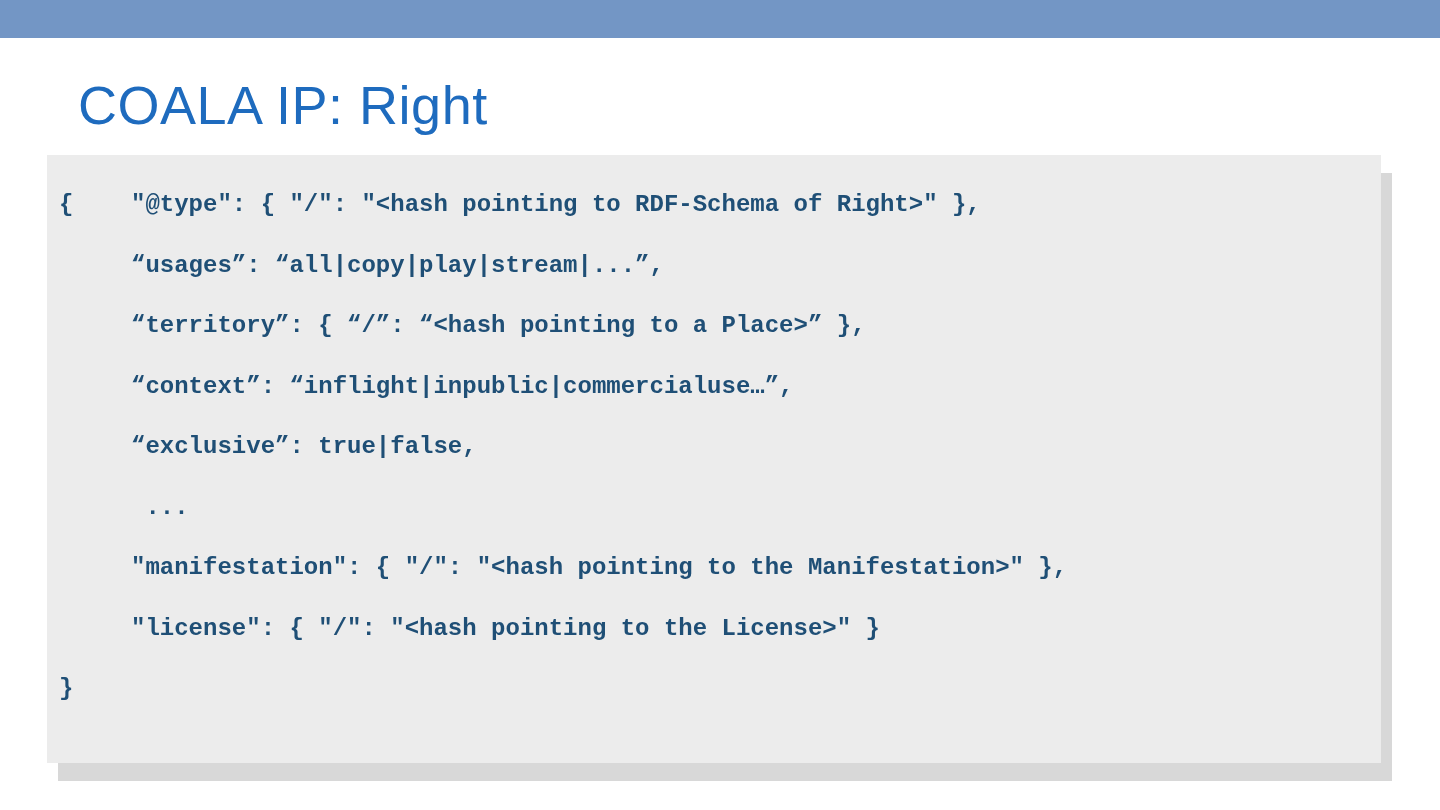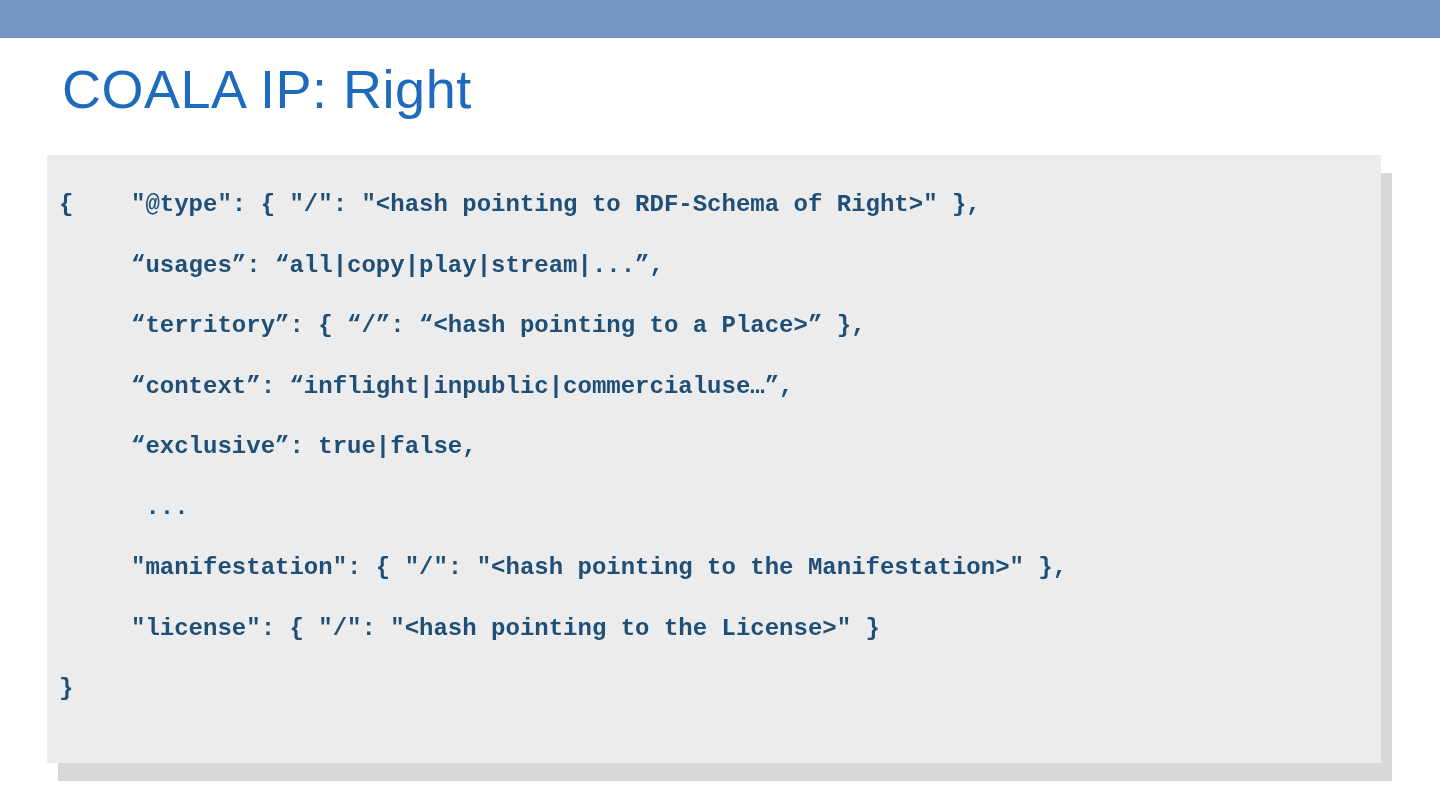--- a/index.html
+++ b/index.html
@@ -22,21 +22,21 @@
     left: 0;
     top: 0;
     width: 1440px;
     height: 38px;
     background: #7396C5;
   }
   .title {
     position: absolute;
     left: 62px;
     top: 58px;
-    margin: 0;
+    margin: 16px;
     font-family: "Liberation Sans", sans-serif;
     font-size: 54px;
     font-weight: 400;
     color: #1E6BBE;
     letter-spacing: 0.5px;
     white-space: nowrap;
   }
   .code-panel {
     position: absolute;
     left: 47px;

